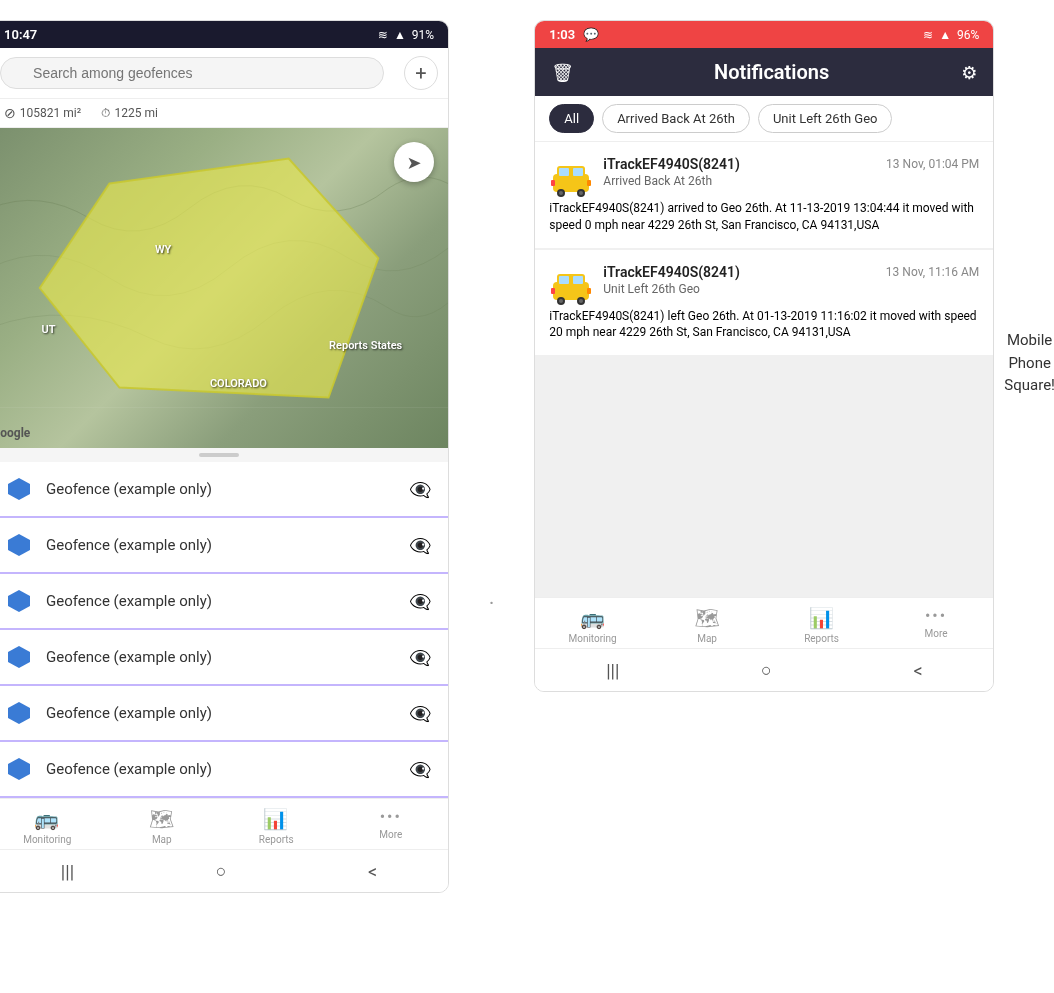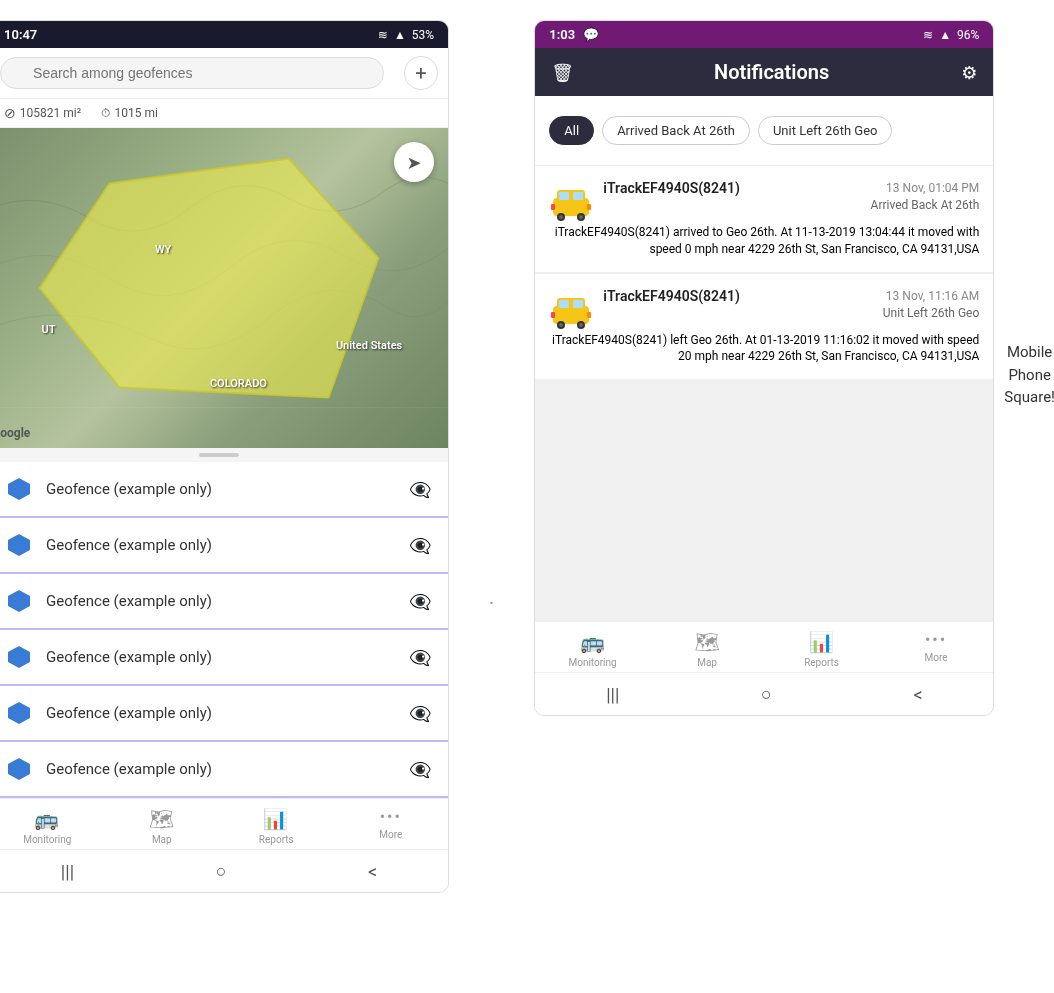--- a/index.html
+++ b/index.html
@@ -225,21 +225,21 @@
     .caption {
       text-align: center;
       padding: 14px 10px 0;
       font-size: 15px;
       color: #333;
       line-height: 1.5;
     }
 
     
     .phone-right .status-bar {
-      background: #701a75;
+      background: #ef4444;
     }
 
     
     .notif-header {
       background: #2c2c3e;
       color: #fff;
       display: flex;
       align-items: center;
       justify-content: space-between;
       padding: 12px 16px;
@@ -252,21 +252,21 @@
     .notif-header-icons {
       display: flex;
       gap: 16px;
       align-items: center;
     }
 
     
     .filter-tabs {
       display: flex;
       gap: 8px;
-      padding: 20px 14px;
+      padding: 8px 14px;
       background: #fff;
       border-bottom: 1px solid #eee;
       overflow-x: auto;
     }
     .filter-tab {
       border-radius: 20px;
       padding: 6px 14px;
       font-size: 13px;
       border: 1px solid #ccc;
       cursor: pointer;
@@ -278,21 +278,20 @@
       border-color: #2c2c3e;
     }
     .filter-tab:not(.active) {
       background: #fff;
       color: #333;
     }
 
     
     .notif-list {
       background: #f0f0f0;
-      text-align: right;
     }
     .notif-card {
       background: #fff;
       margin-bottom: 2px;
       padding: 14px 14px;
     }
     .notif-card-header {
       display: flex;
       align-items: flex-start;
       gap: 10px;
@@ -354,60 +353,60 @@
 <body>
 
 <div class="phone-container">
   <div class="phone">
 
     <div class="status-bar">
       <span class="status-bar-left">10:47</span>
       <div class="status-bar-right">
         <span>≋</span>
         <span>▲</span>
-        <span>53%</span>
+        <span>91%</span>
       </div>
     </div>
 
     <div class="search-bar">
       <div class="search-wrapper">
         <span class="search-icon-pos">🔍</span>
         <input class="search-input" type="text" readonly="" style="width: 100%; border: 1px solid rgb(221, 221, 221); border-radius: 20px; padding: 7px 14px 7px 32px; font-size: 14px; color: rgb(136, 136, 136); background: rgb(245, 245, 245);" placeholder="Search among geofences">
       </div>
       <div class="add-btn">+</div>
     </div>
 
     <div class="stats-bar">
       <span>
         <span style="font-size:14px;">⊘</span>
         <span>105821 mi²</span>
       </span>
       <span>
         <span>⏱</span>
-        <span>1015 mi</span>
+        <span>1225 mi</span>
       </span>
     </div>
 
     <div class="map-area">
       <div class="map-bg"></div>
 
       <svg class="terrain-overlay" viewBox="0 0 460 320" xmlns="http://www.w3.org/2000/svg">
 
         <path d="M0,80 Q50,60 100,90 Q150,120 200,80 Q250,40 300,70 Q350,100 400,60 Q430,40 460,55" stroke="rgba(100,120,80,0.3)" stroke-width="1" fill="none"></path>
         <path d="M0,140 Q60,110 120,150 Q180,190 240,140 Q300,90 360,130 Q410,160 460,120" stroke="rgba(100,120,80,0.2)" stroke-width="1" fill="none"></path>
         <path d="M0,200 Q80,170 160,210 Q220,240 280,190 Q340,140 400,180 Q430,200 460,175" stroke="rgba(100,120,80,0.2)" stroke-width="1" fill="none"></path>
 
         <polygon points="120,55 300,30 390,130 340,270 130,260 50,160" fill="rgba(230,230,80,0.65)" stroke="rgba(200,200,50,0.9)" stroke-width="2"></polygon>
 
         <line x1="0" y1="280" x2="460" y2="280" stroke="rgba(255,255,255,0.15)" stroke-width="0.5"></line>
       </svg>
 
       <span class="map-label map-label-wy">WY</span>
       <span class="map-label map-label-co">COLORADO</span>
-      <span class="map-label map-label-us">United States</span>
+      <span class="map-label map-label-us">Reports States</span>
       <span class="map-label map-label-ut">UT</span>
 
       <div class="compass-btn">➤</div>
 
       <div class="google-watermark">Google</div>
     </div>
 
     <div class="scroll-indicator">
       <div class="scroll-dot"></div>
     </div>

